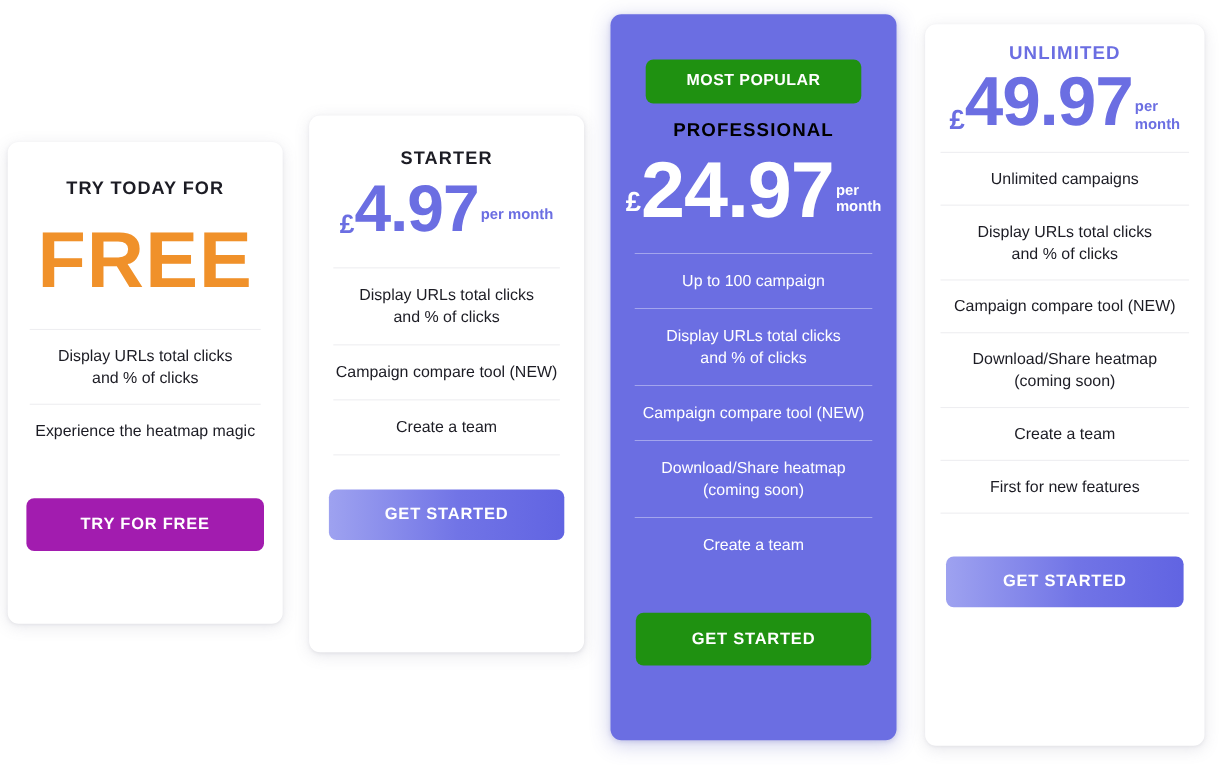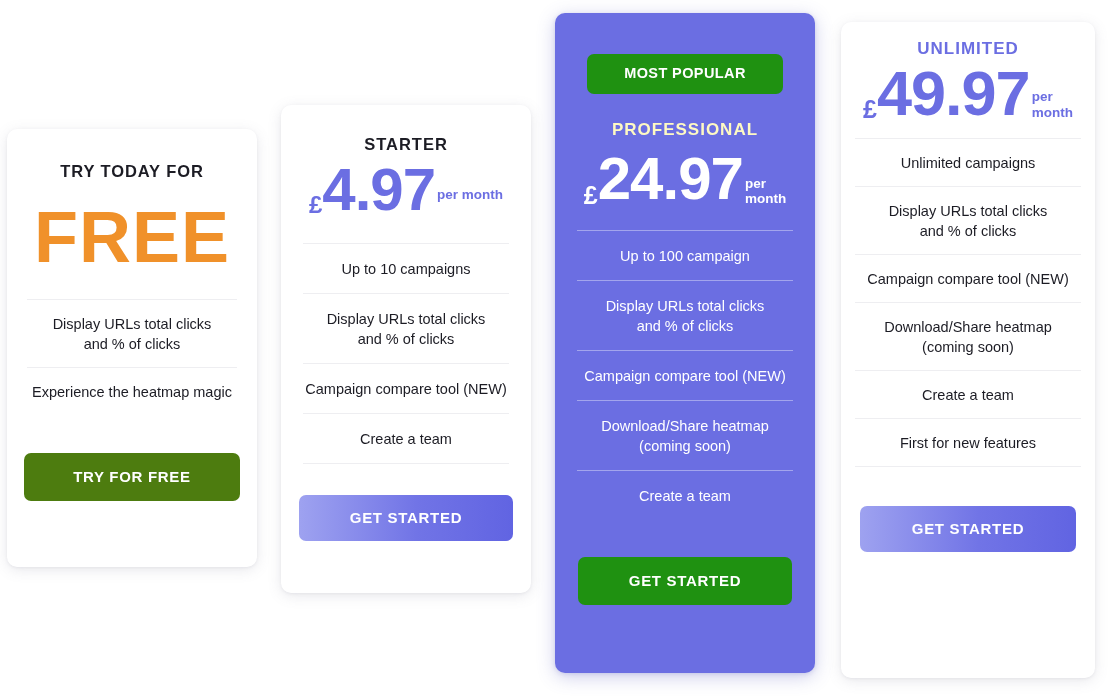--- a/index.html
+++ b/index.html
@@ -74,21 +74,21 @@
   .plan-name {
     font-size: 16.5px;
     font-weight: bold;
     letter-spacing: 1.0px;
     color: #1c1c24;
     line-height: 1;
     text-align: right;
   }
   .card--free .plan-name      { margin-top: 34px; font-size: 16.5px; letter-spacing: 0.9px;}
   .card--starter .plan-name   { margin-top: 31px; }
-  .card--pro .plan-name       { margin-top: 27px; color: #fef9c3; font-size: 17px; }
+  .card--pro .plan-name       { margin-top: 16px; color: #000000; font-size: 17px; }
   .card--unlimited .plan-name { margin-top: 18px; color: #6b6ee2; font-size: 17px; }
 
   
   .free-word {
     font-size: 72px;
     font-weight: bold;
     color: #f0912a;
     letter-spacing: 1px;
     line-height: 1;
     margin-top: 21px;
@@ -128,21 +128,21 @@
   .price-per.one-line { max-width: none; white-space: nowrap; }
 
   .card--starter .price-row    { margin-top: 8px; }
   .card--starter .price-amount { font-size: 60px; }
   .card--starter .price-currency { margin-top: 32px; font-size: 24px; }
 
   .card--pro .price-row       { margin-top: 12px; }
   .card--pro .price-currency,
   .card--pro .price-amount,
   .card--pro .price-per       { color: #ffffff; }
-  .card--pro .price-amount    { font-size: 60px; }
+  .card--pro .price-amount    { font-size: 72px; }
   .card--pro .price-currency  { margin-top: 33px; }
 
   .card--unlimited .price-row      { margin-top: 6px; }
   .card--unlimited .price-amount   { font-size: 63px; }
 
   
   .features {
     width: 100%;
     box-sizing: border-box;
     list-style: none;
@@ -190,21 +190,21 @@
     color: #ffffff;
     font-size: 15px;
     font-weight: bold;
     letter-spacing: 0.7px;
     text-align: center;
     cursor: pointer;
     font-family: inherit;
     line-height: 1;
   }
   .cta--orange {
-    background: #4d7c0f;
+    background: #a21caf;
     width: 216px;
     padding: 16px 0 17px;
     margin-top: 38px;
   }
   .cta--gradient {
     background: linear-gradient(90deg, #9ea2f0 0%, #7174e6 55%, #6164e2 100%);
     width: 214px;
     padding: 15px 0 16px;
   }
   .cta--green {
@@ -239,21 +239,20 @@
   <div class="card card--starter">
     <div class="card-head">
       <div class="plan-name">STARTER</div>
       <div class="price-row">
         <span class="price-currency">£</span>
         <span class="price-amount">4.97</span>
         <span class="price-per one-line">per month</span>
       </div>
     </div>
     <ul class="features">
-      <li class="feature">Up to 10 campaigns</li>
       <li class="feature">Display URLs total clicks<br>and % of clicks</li>
       <li class="feature">Campaign compare tool (NEW)</li>
       <li class="feature">Create a team</li>
       <li class="features-end"></li>
     </ul>
     <button class="cta cta--gradient">GET STARTED</button>
     <div class="spacer"></div>
   </div>
 
   <div class="card card--pro">

